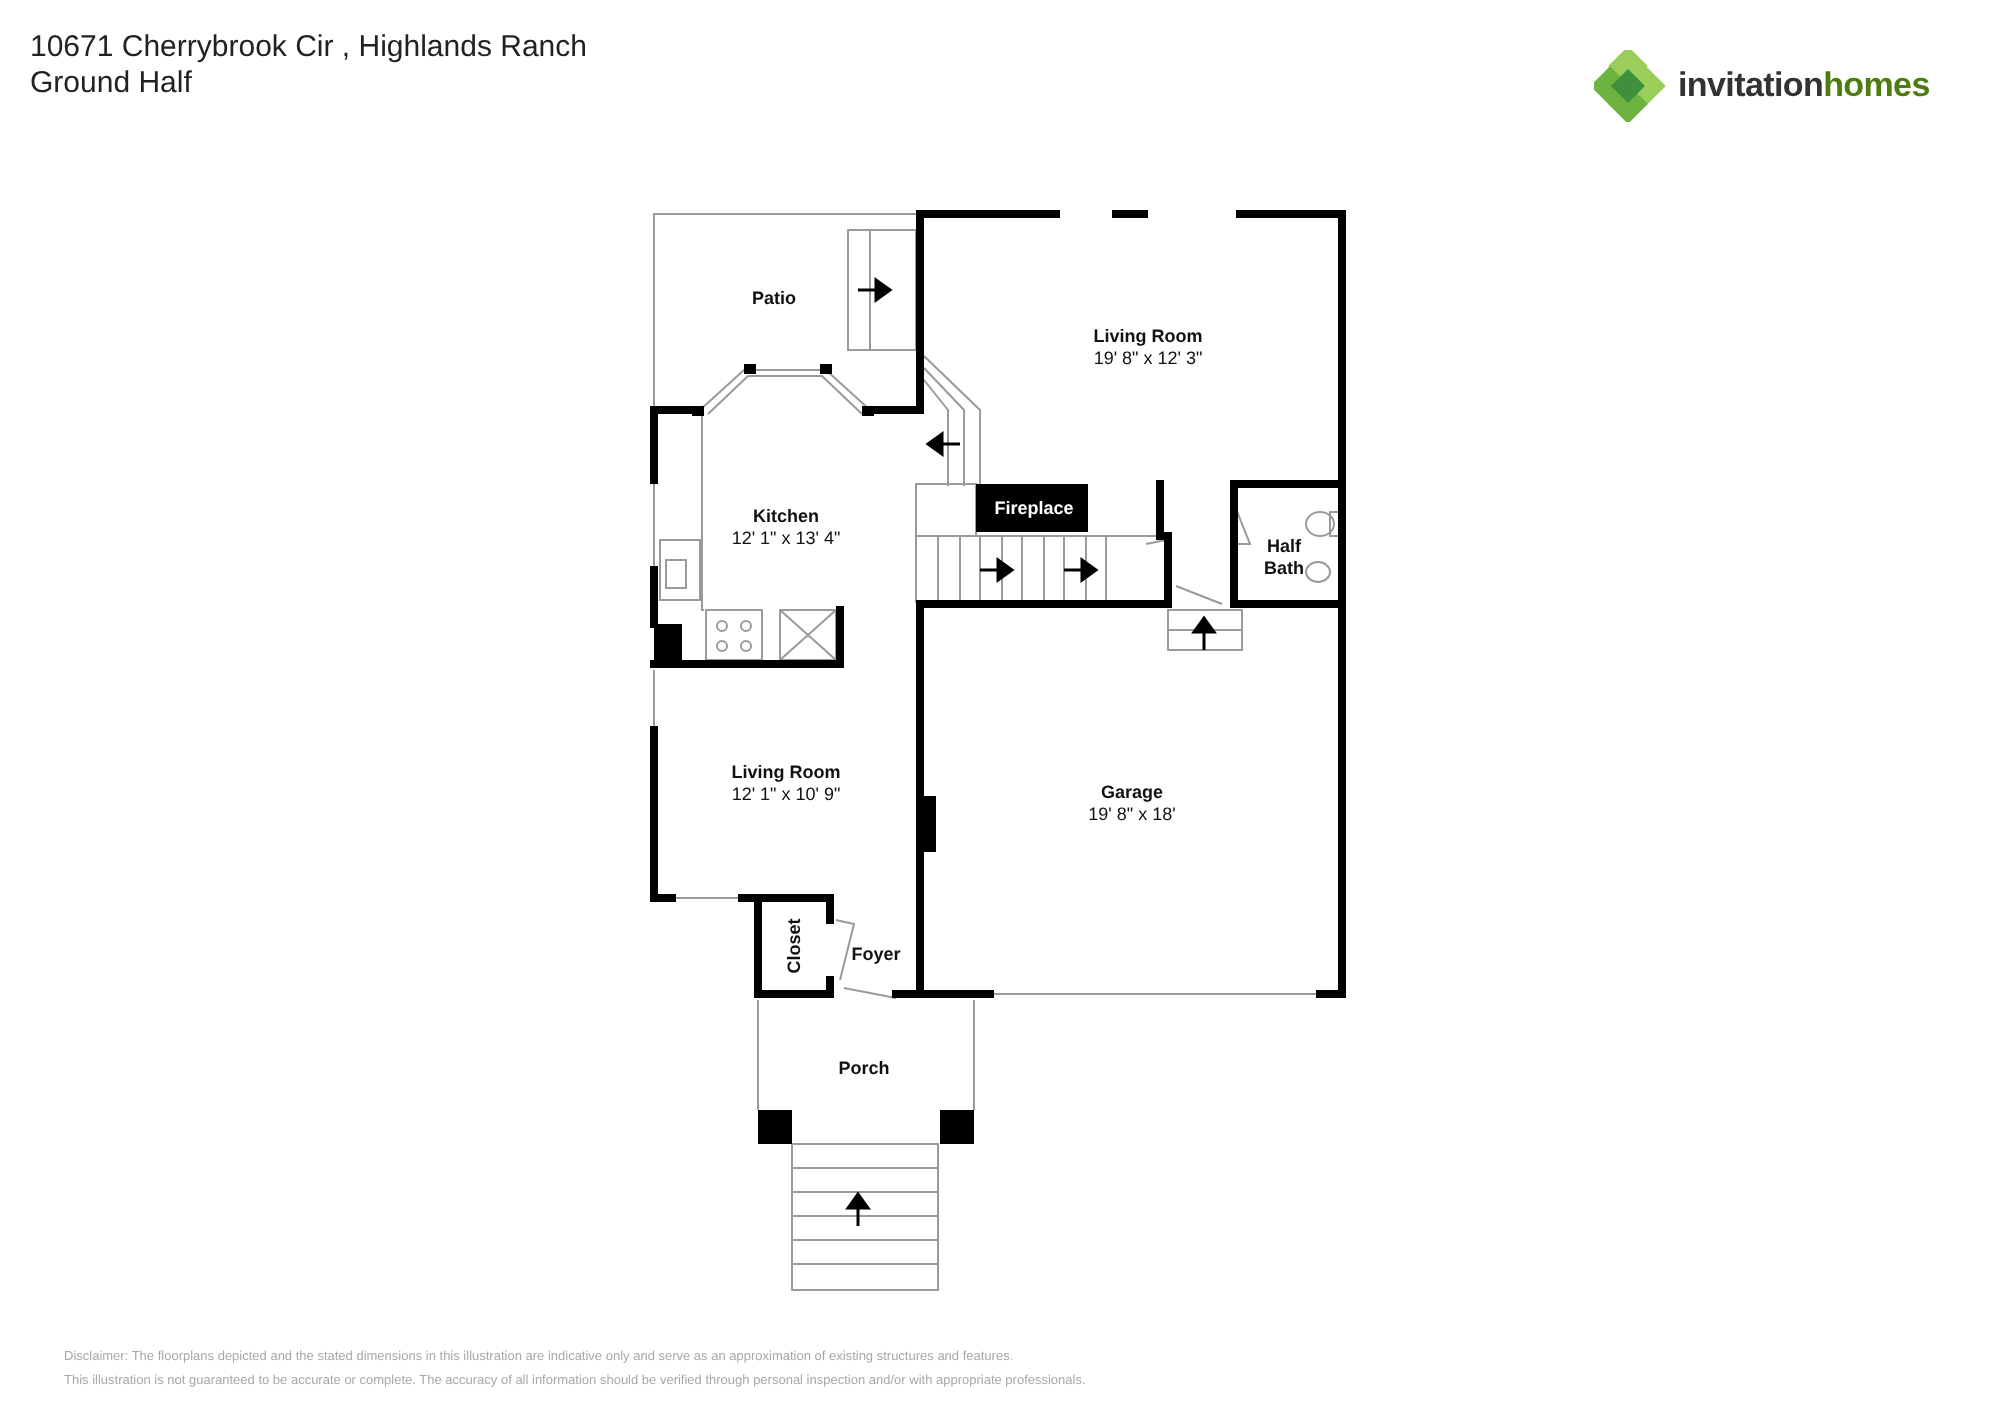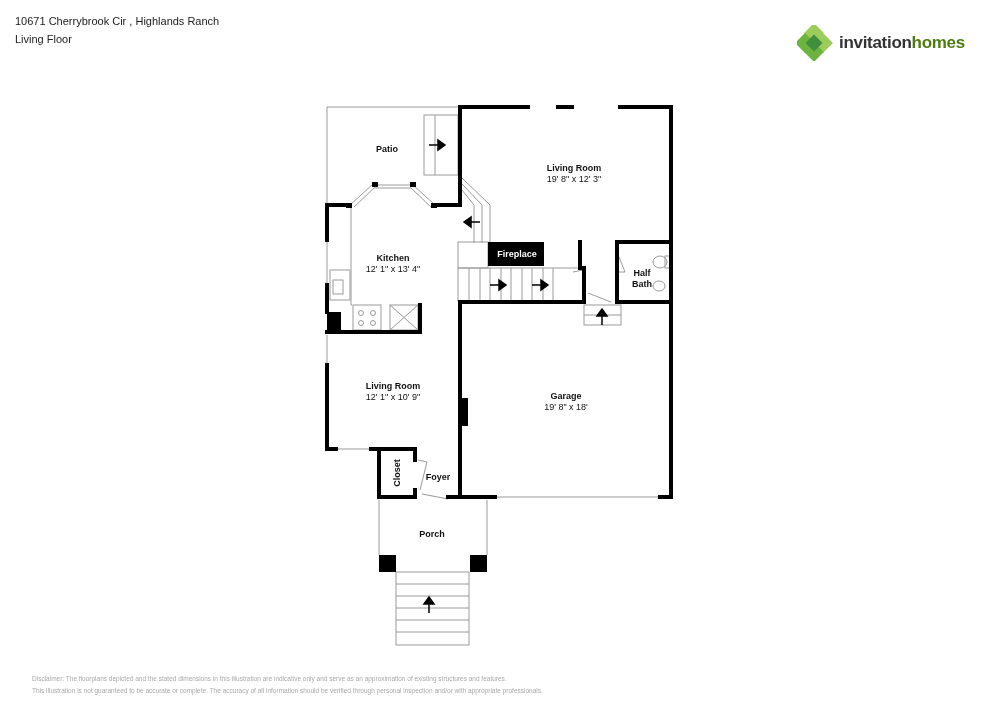--- a/index.html
+++ b/index.html
@@ -1,35 +1,35 @@
 <!DOCTYPE html>
 <html><head>
 <meta charset="utf-8">
 <style>
   html, body { margin:0; padding:0; background:#ffffff; }
   body { width:1000px; height:707px; position:relative; overflow:hidden; font-family:"Liberation Sans", sans-serif; }
-  .hdr { position:absolute; left:15px; color:#222; font-size:11px; }
+  .hdr { position:absolute; left:15px; color:#222; font-size:15px; }
   .hdr.addr { top:15px; }
   .hdr.floor { top:33px; }
   .logo { position:absolute; left:797px; top:25px; display:flex; align-items:center; }
   .logo-text { font-size:17px; font-weight:bold; letter-spacing:-0.3px; margin-left:6px; }
   .logo-text .a { color:#333333; }
   .logo-text .b { color:#4d7c0f; }
   .disc { position:absolute; left:32px; color:#a8a8a8; font-size:6.5px; }
   .disc.l1 { top:675px; }
   .disc.l2 { top:687px; }
   svg.plan { position:absolute; left:0; top:0; }
   .lbl { font-family:"Liberation Sans", sans-serif; font-size:9px; font-weight:bold; fill:#111; }
   .dim { font-family:"Liberation Sans", sans-serif; font-size:9px; fill:#111; }
 </style>
 </head>
 <body>
 
 <div class="hdr addr">10671 Cherrybrook Cir , Highlands Ranch</div>
-<div class="hdr floor">Living Floor</div>
+<div class="hdr floor">Ground Half</div>
 
 <div class="logo">
   <svg width="36" height="36" viewBox="0 0 36 36">
     <rect x="10" y="1" width="14" height="14" transform="rotate(45 17 8)" fill="#9ccc5a"></rect>
     <rect x="1" y="11" width="14" height="14" transform="rotate(45 8 18)" fill="#6db33f"></rect>
     <rect x="19" y="11" width="14" height="14" transform="rotate(45 26 18)" fill="#9ccc5a"></rect>
     <rect x="10" y="20" width="14" height="14" transform="rotate(45 17 27)" fill="#6db33f"></rect>
     <rect x="11" y="12" width="12" height="12" transform="rotate(45 17 18)" fill="#3f8f3f"></rect>
   </svg>
   <div class="logo-text">

